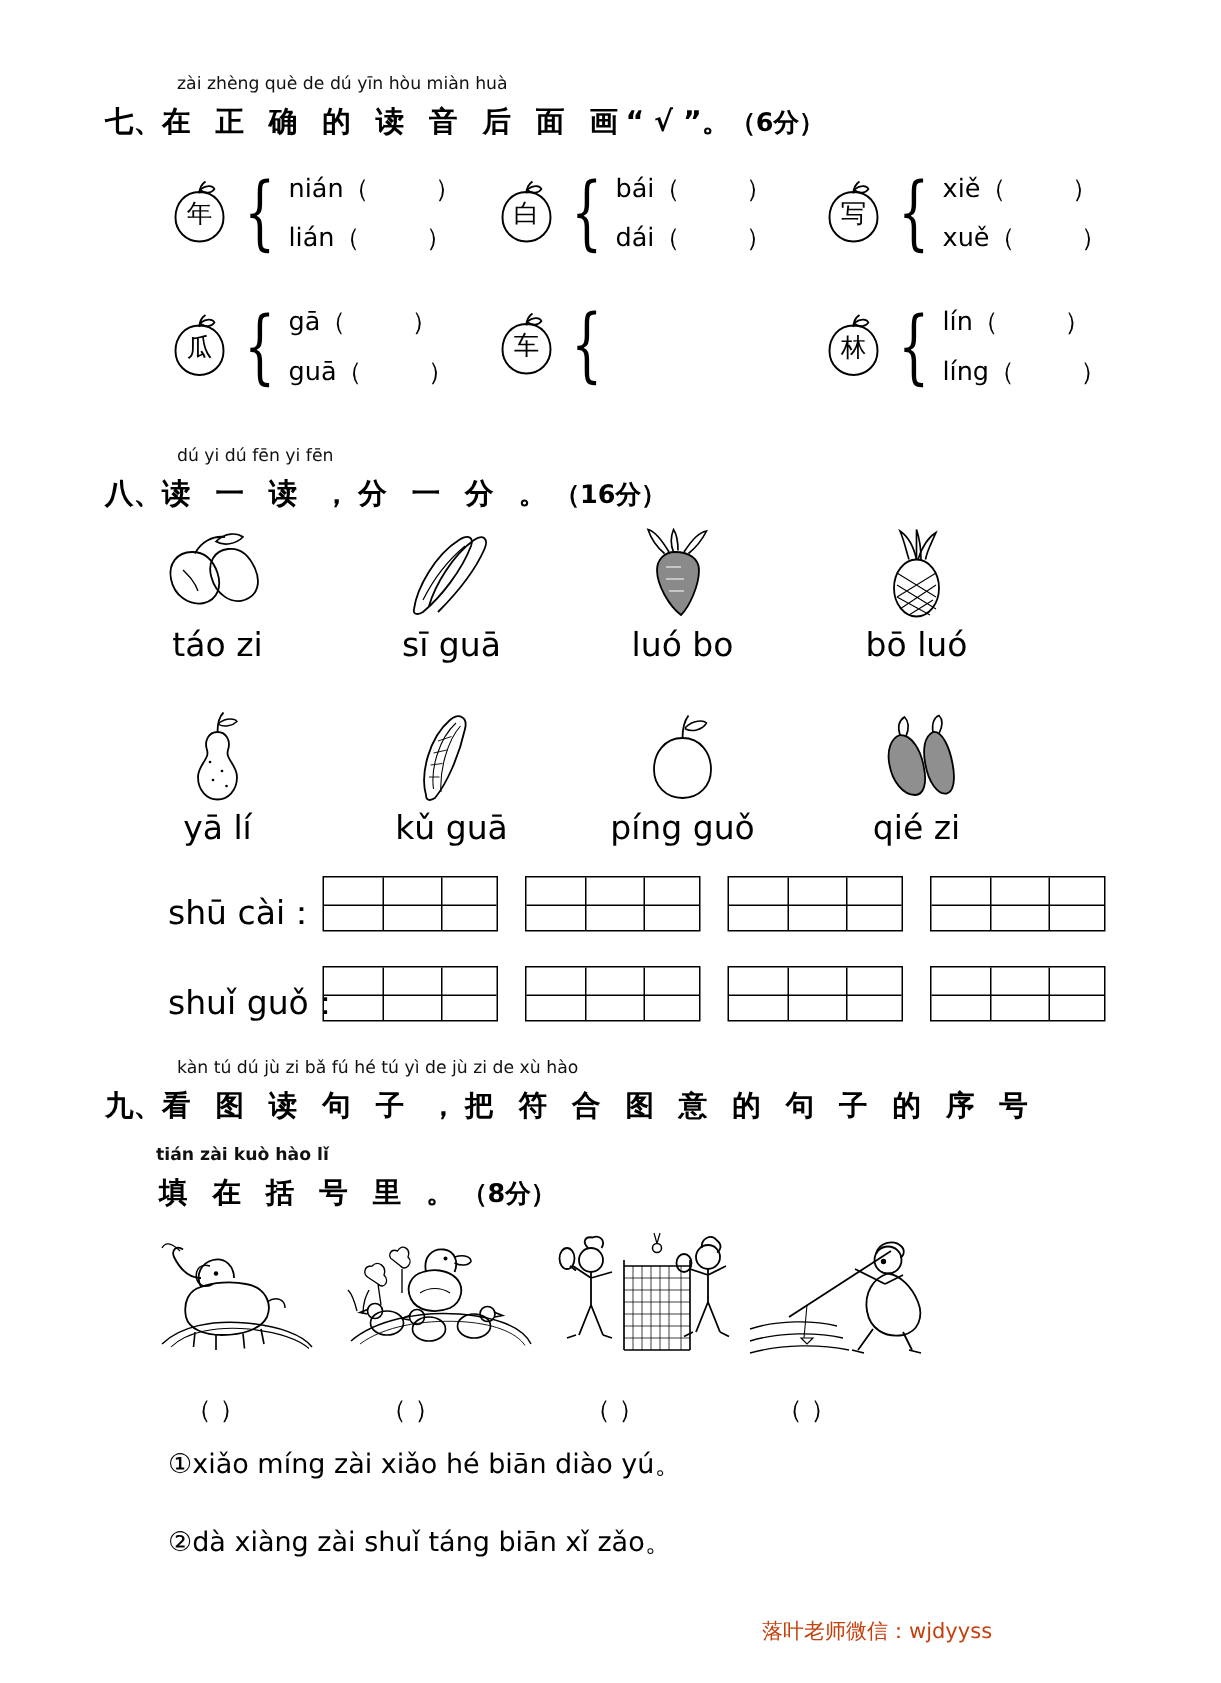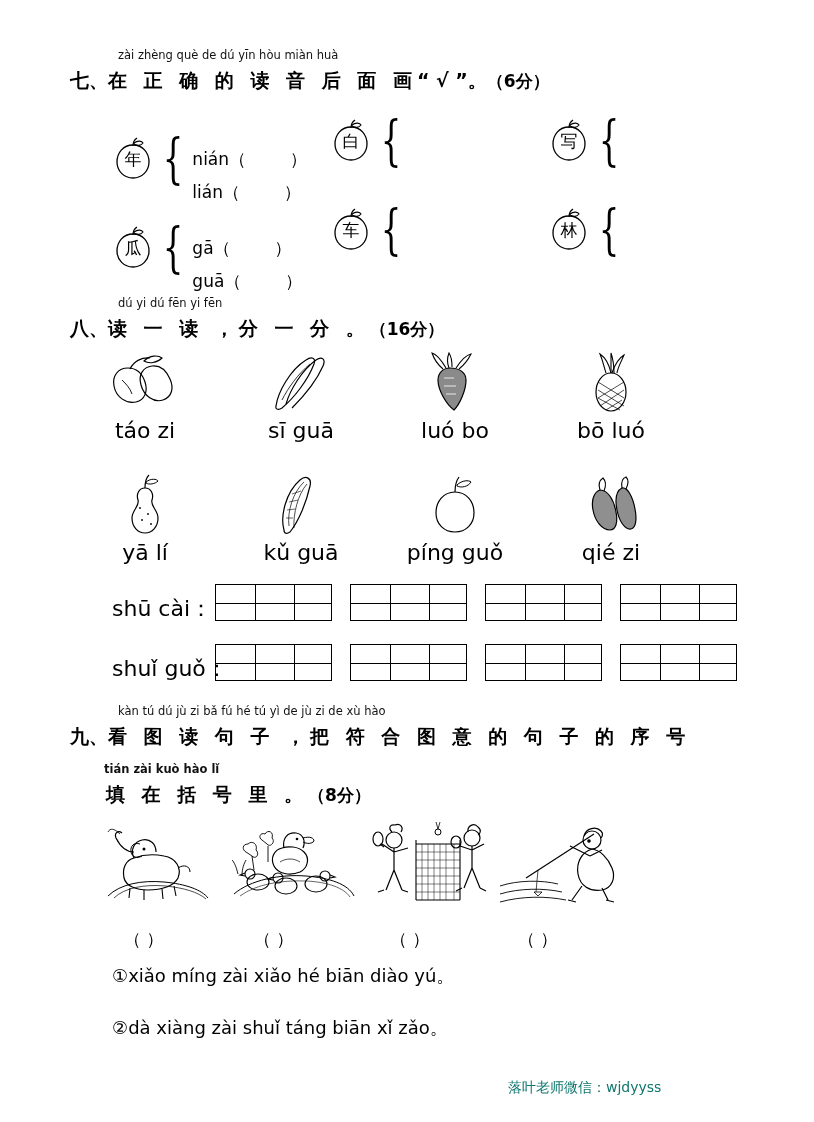--- a/index.html
+++ b/index.html
@@ -86,21 +86,20 @@
     transform: scaleX(0.6);
     display: inline-block;
   }
   .opts {
     display: flex;
     flex-direction: column;
     justify-content: center;
     gap: 10px;
     font-family: "DejaVu Sans", sans-serif;
     font-size: 17px;
-    margin-top: 34px;
   }
   .opt {
     white-space: nowrap;
   }
   .opt .blank {
     display: inline-block;
     width: 44px;
   }
 
   
@@ -152,21 +151,21 @@
   .sentence {
     position: absolute;
     font-family: "DejaVu Sans", sans-serif;
     font-size: 18px;
     white-space: nowrap;
   }
   .footer-note {
     position: absolute;
     font-family: "DejaVu Sans", sans-serif;
     font-size: 14px;
-    color: #0f766e;
+    color: #c2410c;
     white-space: nowrap;
   }
 </style>
 </head>
 <body>
 
 <div class="page">
 
   <div class="section" style="top:48px;">
     <div class="pinyin-row" style="position:absolute; left:118px; top:0;">zài   zhèng   què   de   dú   yīn   hòu   miàn   huà</div>
@@ -193,32 +192,40 @@
     <div class="q7-item" style="left:330px; top:66px;">
       <div class="fruit-badge">
         <svg width="42" height="44" viewBox="0 0 42 44">
             <path d="M21 8 C11 8 5 16 5 25 C5 34 12 41 21 41 C30 41 37 34 37 25 C37 16 31 8 21 8 Z" fill="none" stroke="#000" stroke-width="1.3"></path>
             <path d="M21 9 C21 5 22 3 25 1" fill="none" stroke="#000" stroke-width="1.3"></path>
             <path d="M22 6 C26 3 30 4 31 6 C29 9 25 9 22 7 Z" fill="none" stroke="#000" stroke-width="1.1"></path>
           </svg>
         <span class="char">白</span>
       </div>
       <span class="brace">{</span>
+      <div class="opts">
+        <div class="opt"><span>bái（</span><span class="blank"></span><span>）</span></div>
+        <div class="opt"><span>dái（</span><span class="blank"></span><span>）</span></div>
+      </div>
     </div>
 
     <div class="q7-item" style="left:548px; top:66px;">
       <div class="fruit-badge">
         <svg width="42" height="44" viewBox="0 0 42 44">
             <path d="M21 8 C11 8 5 16 5 25 C5 34 12 41 21 41 C30 41 37 34 37 25 C37 16 31 8 21 8 Z" fill="none" stroke="#000" stroke-width="1.3"></path>
             <path d="M21 9 C21 5 22 3 25 1" fill="none" stroke="#000" stroke-width="1.3"></path>
             <path d="M22 6 C26 3 30 4 31 6 C29 9 25 9 22 7 Z" fill="none" stroke="#000" stroke-width="1.1"></path>
           </svg>
         <span class="char">写</span>
       </div>
       <span class="brace">{</span>
+      <div class="opts">
+        <div class="opt"><span>xiě（</span><span class="blank"></span><span>）</span></div>
+        <div class="opt"><span>xuě（</span><span class="blank"></span><span>）</span></div>
+      </div>
     </div>
 
     <div class="q7-item" style="left:112px; top:155px;">
       <div class="fruit-badge">
         <svg width="42" height="44" viewBox="0 0 42 44">
             <path d="M21 8 C11 8 5 16 5 25 C5 34 12 41 21 41 C30 41 37 34 37 25 C37 16 31 8 21 8 Z" fill="none" stroke="#000" stroke-width="1.3"></path>
             <path d="M21 9 C21 5 22 3 25 1" fill="none" stroke="#000" stroke-width="1.3"></path>
             <path d="M22 6 C26 3 30 4 31 6 C29 9 25 9 22 7 Z" fill="none" stroke="#000" stroke-width="1.1"></path>
           </svg>
         <span class="char">瓜</span>
@@ -245,20 +252,24 @@
     <div class="q7-item" style="left:548px; top:155px;">
       <div class="fruit-badge">
         <svg width="42" height="44" viewBox="0 0 42 44">
             <path d="M21 8 C11 8 5 16 5 25 C5 34 12 41 21 41 C30 41 37 34 37 25 C37 16 31 8 21 8 Z" fill="none" stroke="#000" stroke-width="1.3"></path>
             <path d="M21 9 C21 5 22 3 25 1" fill="none" stroke="#000" stroke-width="1.3"></path>
             <path d="M22 6 C26 3 30 4 31 6 C29 9 25 9 22 7 Z" fill="none" stroke="#000" stroke-width="1.1"></path>
           </svg>
         <span class="char">林</span>
       </div>
       <span class="brace">{</span>
+      <div class="opts">
+        <div class="opt"><span>lín（</span><span class="blank"></span><span>）</span></div>
+        <div class="opt"><span>líng（</span><span class="blank"></span><span>）</span></div>
+      </div>
     </div>
   </div>
 
   <div class="section" style="top:296px;">
     <div class="pinyin-row" style="position:absolute; left:118px; top:0;">dú   yi   dú      fēn   yi   fēn</div>
     <div class="han-row" style="position:absolute; left:70px; top:20px;">
       <span>八、</span><span class="spaced">读 一 读 ，分 一 分 。</span><span class="score">（16分）</span>
     </div>
 
     <div class="pic-cell" style="left:90px; top:56px; width:110px;">

